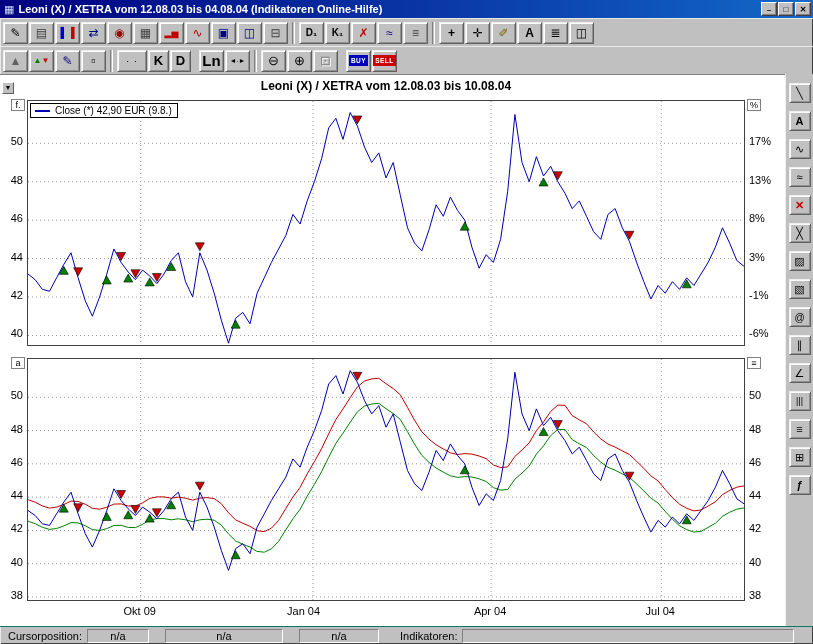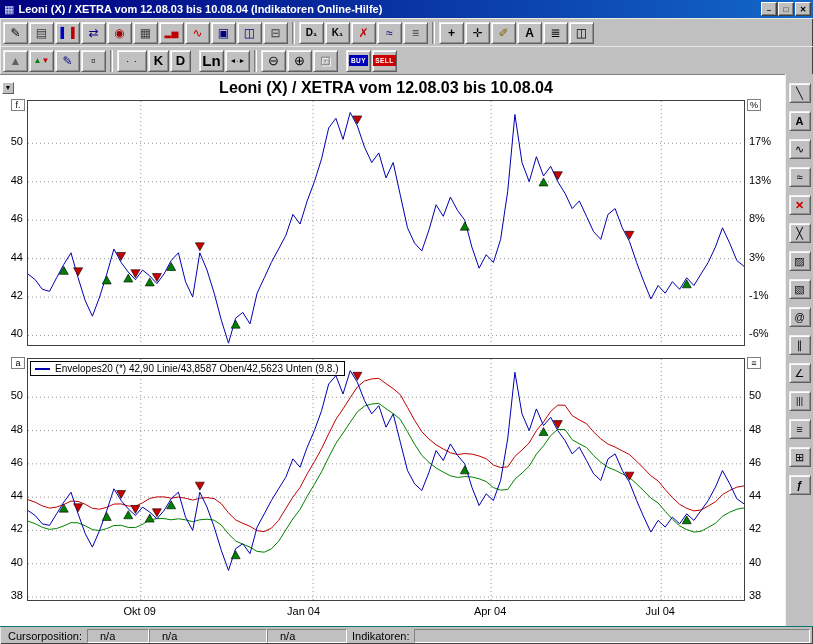--- a/index.html
+++ b/index.html
@@ -25,44 +25,44 @@
   .tbtn.kd{width:21px;font-weight:bold;font-size:13px}
   .tbtn.wide{width:30px;letter-spacing:1px}
   .tsep{width:3px;height:22px;border-left:1px solid #808080;border-right:1px solid #fff;margin:0 4px 0 3px;flex:0 0 auto}
   .tgap{width:7px;flex:0 0 auto}
   
   .mainrow{flex:1;display:flex;min-height:0}
   #chart-region{position:relative;width:785px;background:#fff;border-top:1px solid #808080}
   #palette{width:28px;background:#c0c0c0;display:flex;flex-direction:column;align-items:center;
            padding-top:9px;border-left:1px solid #efefef}
   .pbtn{width:22px;height:20px;margin:0 0 8px 0;font-size:11px}
-  #chart-title{position:absolute;left:27px;top:4px;width:718px;text-align:center;font-weight:bold;font-size:16px}
+  #chart-title{position:absolute;left:27px;top:4px;width:718px;text-align:center;font-weight:bold;font-size:12px}
   .plot{position:absolute;border:1px solid #404040;background:#fff}
   .plot svg{display:block}
   .tick{position:absolute;font-size:11px;color:#000;line-height:13px}
   .legend{position:absolute;background:#fff;border:1px solid #000;padding:1px 5px 1px 4px;font-size:10px;
           display:flex;align-items:center;white-space:nowrap;z-index:2}
   .lsample{display:inline-block;width:15px;height:2px;margin-right:5px}
   .axbox{position:absolute;width:14px;height:12px;background:#fff;border:1px solid #808080;font-size:9px;
          line-height:10px;text-align:center;z-index:3;color:#000}
   
   .statusbar{height:18px;display:flex;align-items:center;padding:1px 3px;flex:0 0 auto;border-top:1px solid #0f766e}
   .slabel{padding:0 5px;white-space:nowrap}
-  .sfield{height:14px;border:1px solid;border-color:#808080 #fff #fff #808080;text-align:left;
-          padding:0 12px;margin-right:0;line-height:12px;background:#c0c0c0}
+  .sfield{height:14px;border:1px solid;border-color:#808080 #fff #fff #808080;text-align:center;
+          padding:0 12px;margin-right:16px;line-height:12px;background:#c0c0c0}
   .sfield.grow{flex:1}
 </style>
 </head>
 <body>
 
 <div class="window">
 
   <div class="titlebar">
     <span class="ticon">▦</span>
-    <span class="ttext">Leoni (X) / XETRA vom 12.08.03 bis 10.08.04 (Indikatoren Online-Hilfe)</span>
+    <span class="ttext">Leoni (X) / XETRA vom 12.08.03 bis 04.08.04 (Indikatoren Online-Hilfe)</span>
     <span class="wbtn">–</span>
     <span class="wbtn">□</span>
     <span class="wbtn">✕</span>
   </div>
 
   <div class="toolbar" id="toolbar-main">
       <div class="tbtn">
         <span>✎</span>
       </div>
       <div class="tbtn">
@@ -223,20 +223,24 @@
         <div class="tick" style="left: 0px; width: 23px; top: 98.7188px; text-align: right;">48</div>
         <div class="tick" style="left: 749px; width: 34px; top: 98.7188px; text-align: left;">13%</div>
         <div class="tick" style="left: 0px; width: 23px; top: 137.156px; text-align: right;">46</div>
         <div class="tick" style="left: 749px; width: 34px; top: 137.156px; text-align: left;">8%</div>
         <div class="tick" style="left: 0px; width: 23px; top: 175.594px; text-align: right;">44</div>
         <div class="tick" style="left: 749px; width: 34px; top: 175.594px; text-align: left;">3%</div>
         <div class="tick" style="left: 0px; width: 23px; top: 214.031px; text-align: right;">42</div>
         <div class="tick" style="left: 749px; width: 34px; top: 214.031px; text-align: left;">-1%</div>
         <div class="tick" style="left: 0px; width: 23px; top: 252.469px; text-align: right;">40</div>
         <div class="tick" style="left: 749px; width: 34px; top: 252.469px; text-align: left;">-6%</div>
+        <div class="legend" style="left: 30px; top: 28px;">
+          <span class="lsample" style="background: rgb(0, 0, 176);"></span>
+          <span>Close (*) 42,90 EUR (9.8.)</span>
+        </div>
         <div class="axbox" style="left: 11px; top: 24px;">f.</div>
         <div class="axbox" style="left: 747px; top: 24px;">%</div>
         <div class="plot" style="left: 27px; top: 283px; width: 718px; height: 243px;">
           <svg width="716" height="241">
             <line x1="0" y1="38.28082191780819" x2="718" y2="38.28082191780819" stroke="#999999" stroke-dasharray="1,3" stroke-width="1"></line>
             <line x1="0" y1="71.5684931506849" x2="718" y2="71.5684931506849" stroke="#999999" stroke-dasharray="1,3" stroke-width="1"></line>
             <line x1="0" y1="104.85616438356163" x2="718" y2="104.85616438356163" stroke="#999999" stroke-dasharray="1,3" stroke-width="1"></line>
             <line x1="0" y1="138.14383561643837" x2="718" y2="138.14383561643837" stroke="#999999" stroke-dasharray="1,3" stroke-width="1"></line>
             <line x1="0" y1="171.43150684931507" x2="718" y2="171.43150684931507" stroke="#999999" stroke-dasharray="1,3" stroke-width="1"></line>
             <line x1="0" y1="204.7191780821918" x2="718" y2="204.7191780821918" stroke="#999999" stroke-dasharray="1,3" stroke-width="1"></line>
@@ -274,24 +278,20 @@
         <div class="tick" style="left: 0px; width: 23px; top: 380.856px; text-align: right;">46</div>
         <div class="tick" style="left: 749px; width: 34px; top: 380.856px; text-align: left;">46</div>
         <div class="tick" style="left: 0px; width: 23px; top: 414.144px; text-align: right;">44</div>
         <div class="tick" style="left: 749px; width: 34px; top: 414.144px; text-align: left;">44</div>
         <div class="tick" style="left: 0px; width: 23px; top: 447.432px; text-align: right;">42</div>
         <div class="tick" style="left: 749px; width: 34px; top: 447.432px; text-align: left;">42</div>
         <div class="tick" style="left: 0px; width: 23px; top: 480.719px; text-align: right;">40</div>
         <div class="tick" style="left: 749px; width: 34px; top: 480.719px; text-align: left;">40</div>
         <div class="tick" style="left: 0px; width: 23px; top: 514.007px; text-align: right;">38</div>
         <div class="tick" style="left: 749px; width: 34px; top: 514.007px; text-align: left;">38</div>
-        <div class="legend" style="left: 30px; top: 286px;">
-          <span class="lsample" style="background: rgb(0, 0, 176);"></span>
-          <span>Envelopes20 (*) 42,90 Linie/43,8587 Oben/42,5623 Unten (9.8.)</span>
-        </div>
         <div class="axbox" style="left: 11px; top: 282px;">a</div>
         <div class="axbox" style="left: 747px; top: 282px;">≡</div>
         <div class="tick" style="left: 114.726px; top: 530px; width: 50px; text-align: center;">Okt 09</div>
         <div class="tick" style="left: 287.046px; top: 530px; width: 50px; ">Jan 04</div>
         <div class="tick" style="left: 465.11px; top: 530px; width: 50px; text-align: center;">Apr 04</div>
         <div class="tick" style="left: 635.276px; top: 530px; width: 50px; text-align: center;">Jul 04</div>
       </div>
     <div id="palette">
         <div class="tbtn pbtn">
           <span>╲</span>

